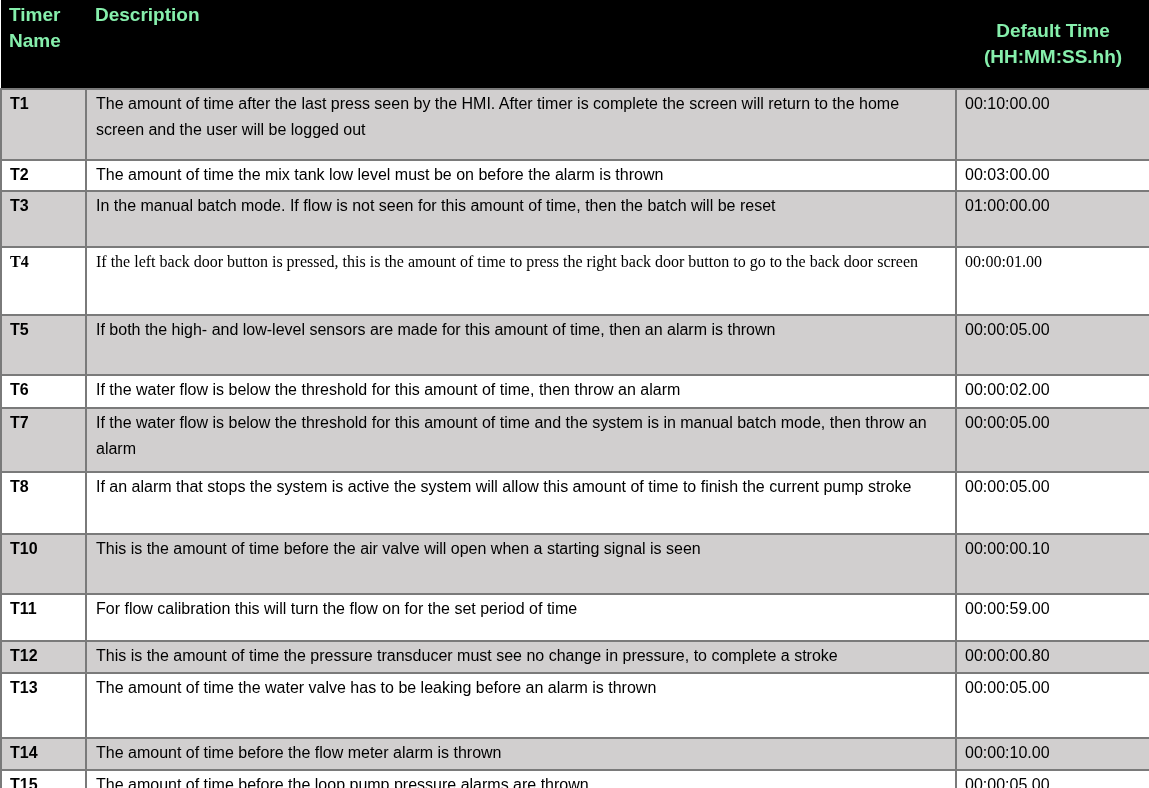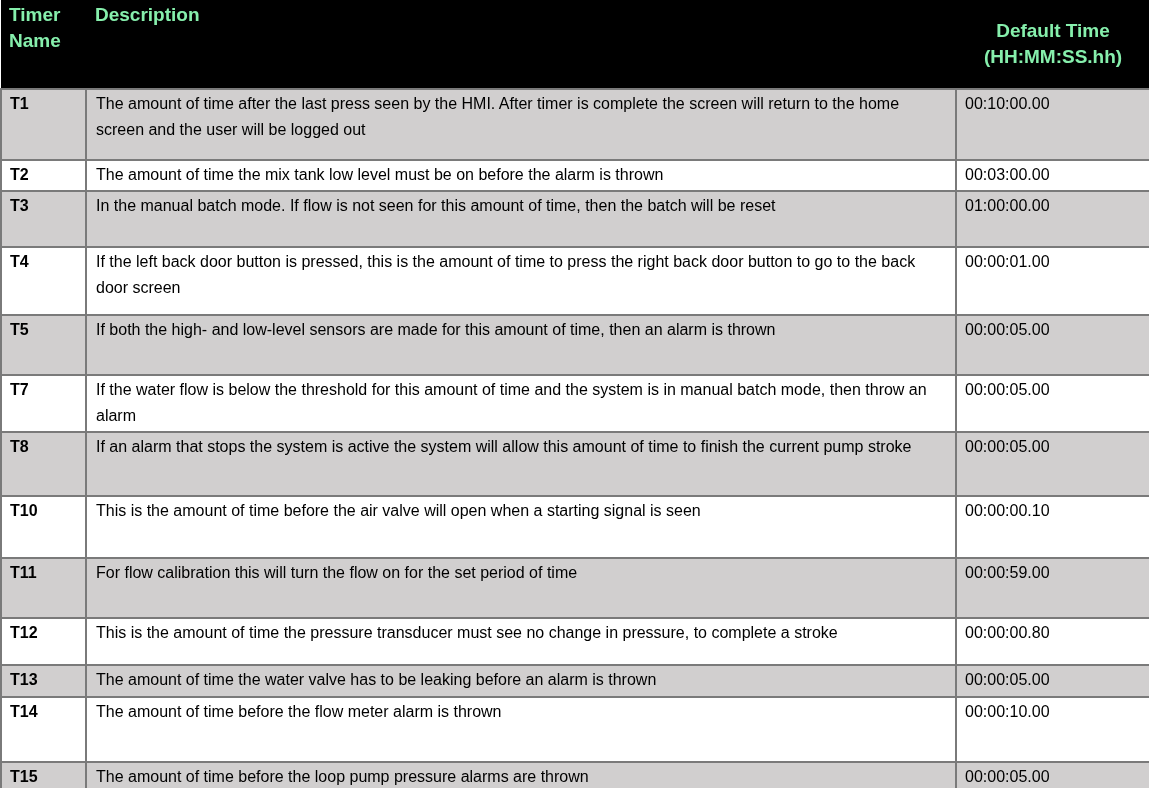--- a/index.html
+++ b/index.html
@@ -52,21 +52,21 @@
     background: #ffffff;
   }
   .timer-table tbody td.timer-cell { font-weight: bold; }
   .timer-table tbody td.desc-cell  { padding-left: 9px; }
   .timer-table tbody tr:nth-child(odd) td { background: #d1cfcf; }
 
   
   .timer-table tbody tr:nth-child(1)  { height: 71px; }
   .timer-table tbody tr:nth-child(2)  { height: 16px; }
   .timer-table tbody tr:nth-child(3)  { height: 56px; }
-  .timer-table tbody tr:nth-child(4)  { height: 68px; }
+  .timer-table tbody tr:nth-child(4)  { height: 68px; font-family: Liberation Serif, serif; }
   .timer-table tbody tr:nth-child(5)  { height: 60px; }
   .timer-table tbody tr:nth-child(6)  { height: 33px; }
   .timer-table tbody tr:nth-child(7)  { height: 64px; }
   .timer-table tbody tr:nth-child(8)  { height: 62px; }
   .timer-table tbody tr:nth-child(9)  { height: 60px; }
   .timer-table tbody tr:nth-child(10) { height: 47px; }
   .timer-table tbody tr:nth-child(11) { height: 32px; margin-top: 28px; }
   .timer-table tbody tr:nth-child(12) { height: 65px; }
   .timer-table tbody tr:nth-child(13) { height: 32px; }
   .timer-table tbody tr:nth-child(14) { height: 31px; }
@@ -108,20 +108,25 @@
       <td class="timer-cell">T4</td>
       <td class="desc-cell">If the left back door button is pressed, this is the amount of time to press the right back door button to go to the back door screen</td>
       <td class="time-cell">00:00:01.00</td>
     </tr>
     <tr>
       <td class="timer-cell">T5</td>
       <td class="desc-cell">If both the high- and low-level sensors are made for this amount of time, then an alarm is thrown</td>
       <td class="time-cell">00:00:05.00</td>
     </tr>
     <tr>
+      <td class="timer-cell">T6</td>
+      <td class="desc-cell">If the water flow is below the threshold for this amount of time, then throw an alarm</td>
+      <td class="time-cell">00:00:02.00</td>
+    </tr>
+    <tr>
       <td class="timer-cell">T7</td>
       <td class="desc-cell">If the water flow is below the threshold for this amount of time and the system is in manual batch mode, then throw an alarm</td>
       <td class="time-cell">00:00:05.00</td>
     </tr>
     <tr>
       <td class="timer-cell">T8</td>
       <td class="desc-cell">If an alarm that stops the system is active the system will allow this amount of time to finish the current pump stroke</td>
       <td class="time-cell">00:00:05.00</td>
     </tr>
     <tr>

